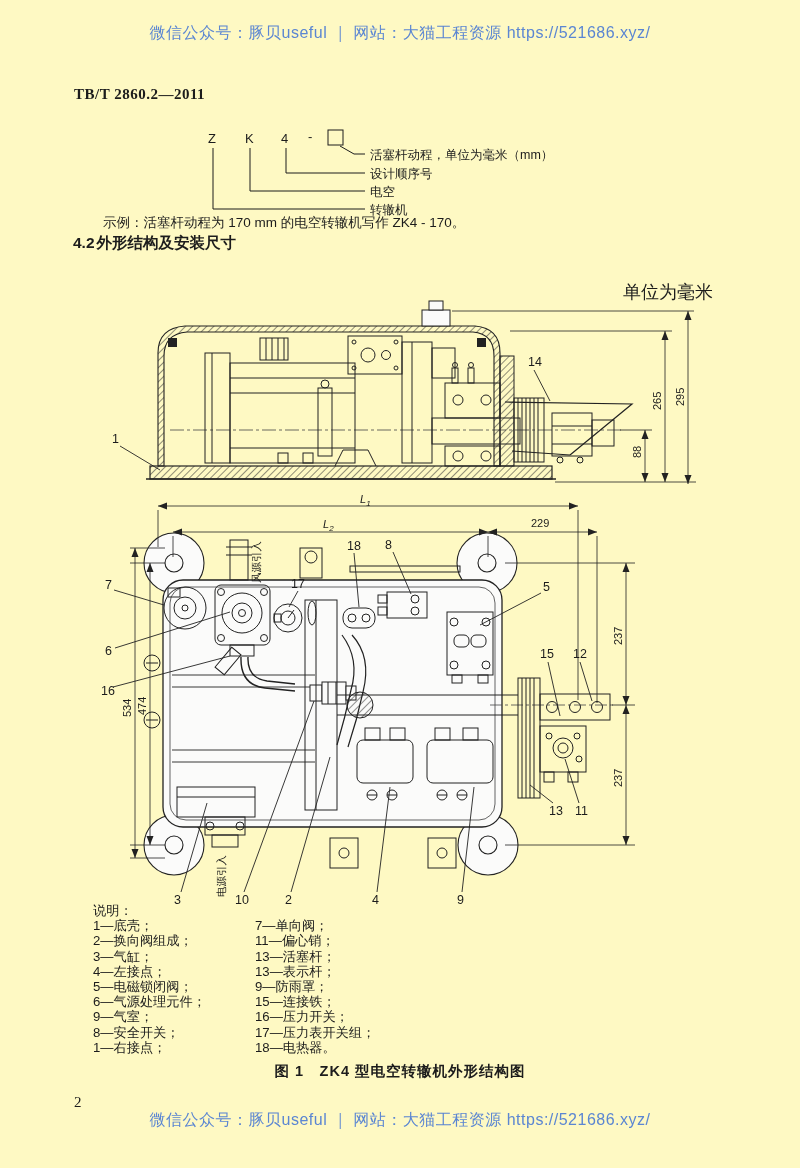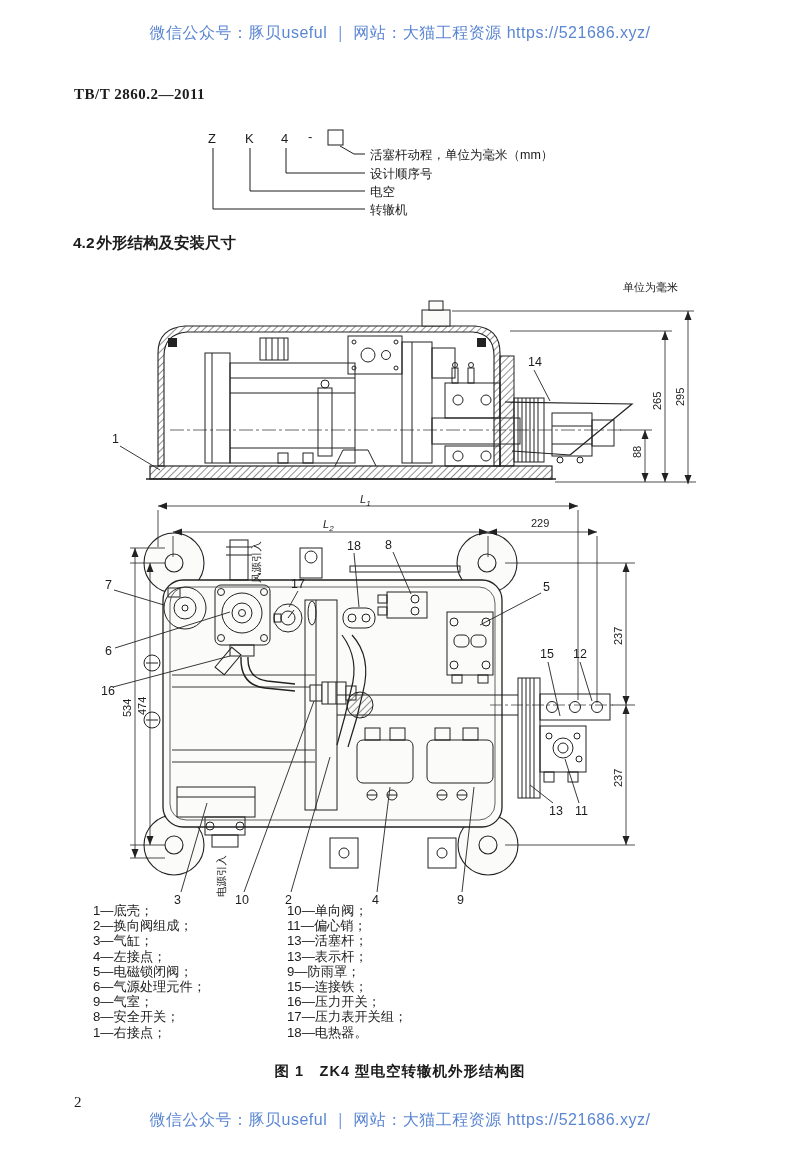--- a/index.html
+++ b/index.html
@@ -1,27 +1,27 @@
 <!DOCTYPE html>
 <html><head>
 <meta charset="utf-8">
 <style>
   html,body{margin:0;padding:0;background:#e8e8e8;}
-  .page{position:relative;width:800px;height:1168px;margin:0 auto;background:#ffffff;
+  .page{position:relative;width:800px;height:1168px;margin:0 auto;background:#fef9c3;
         font-family:"Liberation Sans",sans-serif;color:#1c1c1c;overflow:hidden;}
   .abs{position:absolute;}
   .wm{left:0;right:0;text-align:center;color:#5b86d2;font-size:16px;letter-spacing:.5px;}
   .stdnum{left:74px;top:86px;font-family:"Liberation Serif",serif;font-weight:bold;font-size:15px;letter-spacing:.5px;text-align:center;}
   .example{left:103px;top:214px;font-size:13.5px;}
   .heading{left:73px;top:233px;font-weight:bold;font-size:15.5px;}
   .heading .sec-no{margin-right:2px;}
   .bodyline{left:103px;top:257px;font-size:14.5px;}
-  .units{left:623px;top:280px;font-size:11px;}
+  .units{left:623px;top:280px;font-size:18px;}
   .legend{left:93px;top:903px;font-size:13.2px;line-height:15.2px;}
-  .legend .cols{display:flex;gap:32px;}
+  .legend .cols{display:flex;}
   .legend .c1{width:162px;}
   .caption{left:0;right:0;top:1062px;text-align:center;font-weight:bold;font-size:14.5px;letter-spacing:1px;}
   .pageno{left:74px;top:1094px;font-size:15px;font-family:"Liberation Serif",serif;}
   svg text{font-family:"Liberation Sans",sans-serif;fill:#1c1c1c;}
   .dimtxt{font-size:11px;}
   .parttxt{font-size:12.5px;}
   .notetxt{font-size:10.5px;}
 </style>
 </head>
 <body>
@@ -47,20 +47,21 @@
       <text x="128" y="19">-</text>
     </g>
     <g font-size="12.5">
       <text x="190" y="37">活塞杆动程，单位为毫米（mm）</text>
       <text x="190" y="56">设计顺序号</text>
       <text x="190" y="74">电空</text>
       <text x="190" y="92">转辙机</text>
     </g>
   </svg>
 
+  <div class="abs example">示例：活塞杆动程为 170 mm 的电空转辙机写作 ZK4 - 170。</div>
 
   <div class="abs heading">
     <span class="sec-no">4.2</span><span>外形结构及安装尺寸</span>
   </div>
 
 
   <div class="abs units">单位为毫米</div>
 
   <svg class="abs" style="left:100px;top:298px" width="600" height="207" viewBox="0 0 600 207">
     <defs>
@@ -411,34 +412,35 @@
     <text x="489" y="320" class="parttxt">13</text>
     <text x="515" y="320" class="parttxt">11</text>
     <text x="114" y="409" class="parttxt">3</text>
     <text x="175" y="409" class="parttxt">10</text>
     <text x="225" y="409" class="parttxt">2</text>
     <text x="312" y="409" class="parttxt">4</text>
     <text x="397" y="409" class="parttxt">9</text>
   </svg>
 
   <div class="abs legend">
+    <div>说明：</div>
     <div class="cols">
       <div class="c1">
         <div>1—底壳；</div>
         <div>2—换向阀组成；</div>
         <div>3—气缸；</div>
         <div>4—左接点；</div>
         <div>5—电磁锁闭阀；</div>
         <div>6—气源处理元件；</div>
         <div>9—气室；</div>
         <div>8—安全开关；</div>
         <div>1—右接点；</div>
       </div>
       <div class="c2">
-        <div>10—单向阀；</div>
+        <div>7—单向阀；</div>
         <div>11—偏心销；</div>
         <div>13—活塞杆；</div>
         <div>13—表示杆；</div>
         <div>9—防雨罩；</div>
         <div>15—连接铁；</div>
         <div>16—压力开关；</div>
         <div>17—压力表开关组；</div>
         <div>18—电热器。</div>
       </div>
     </div>

